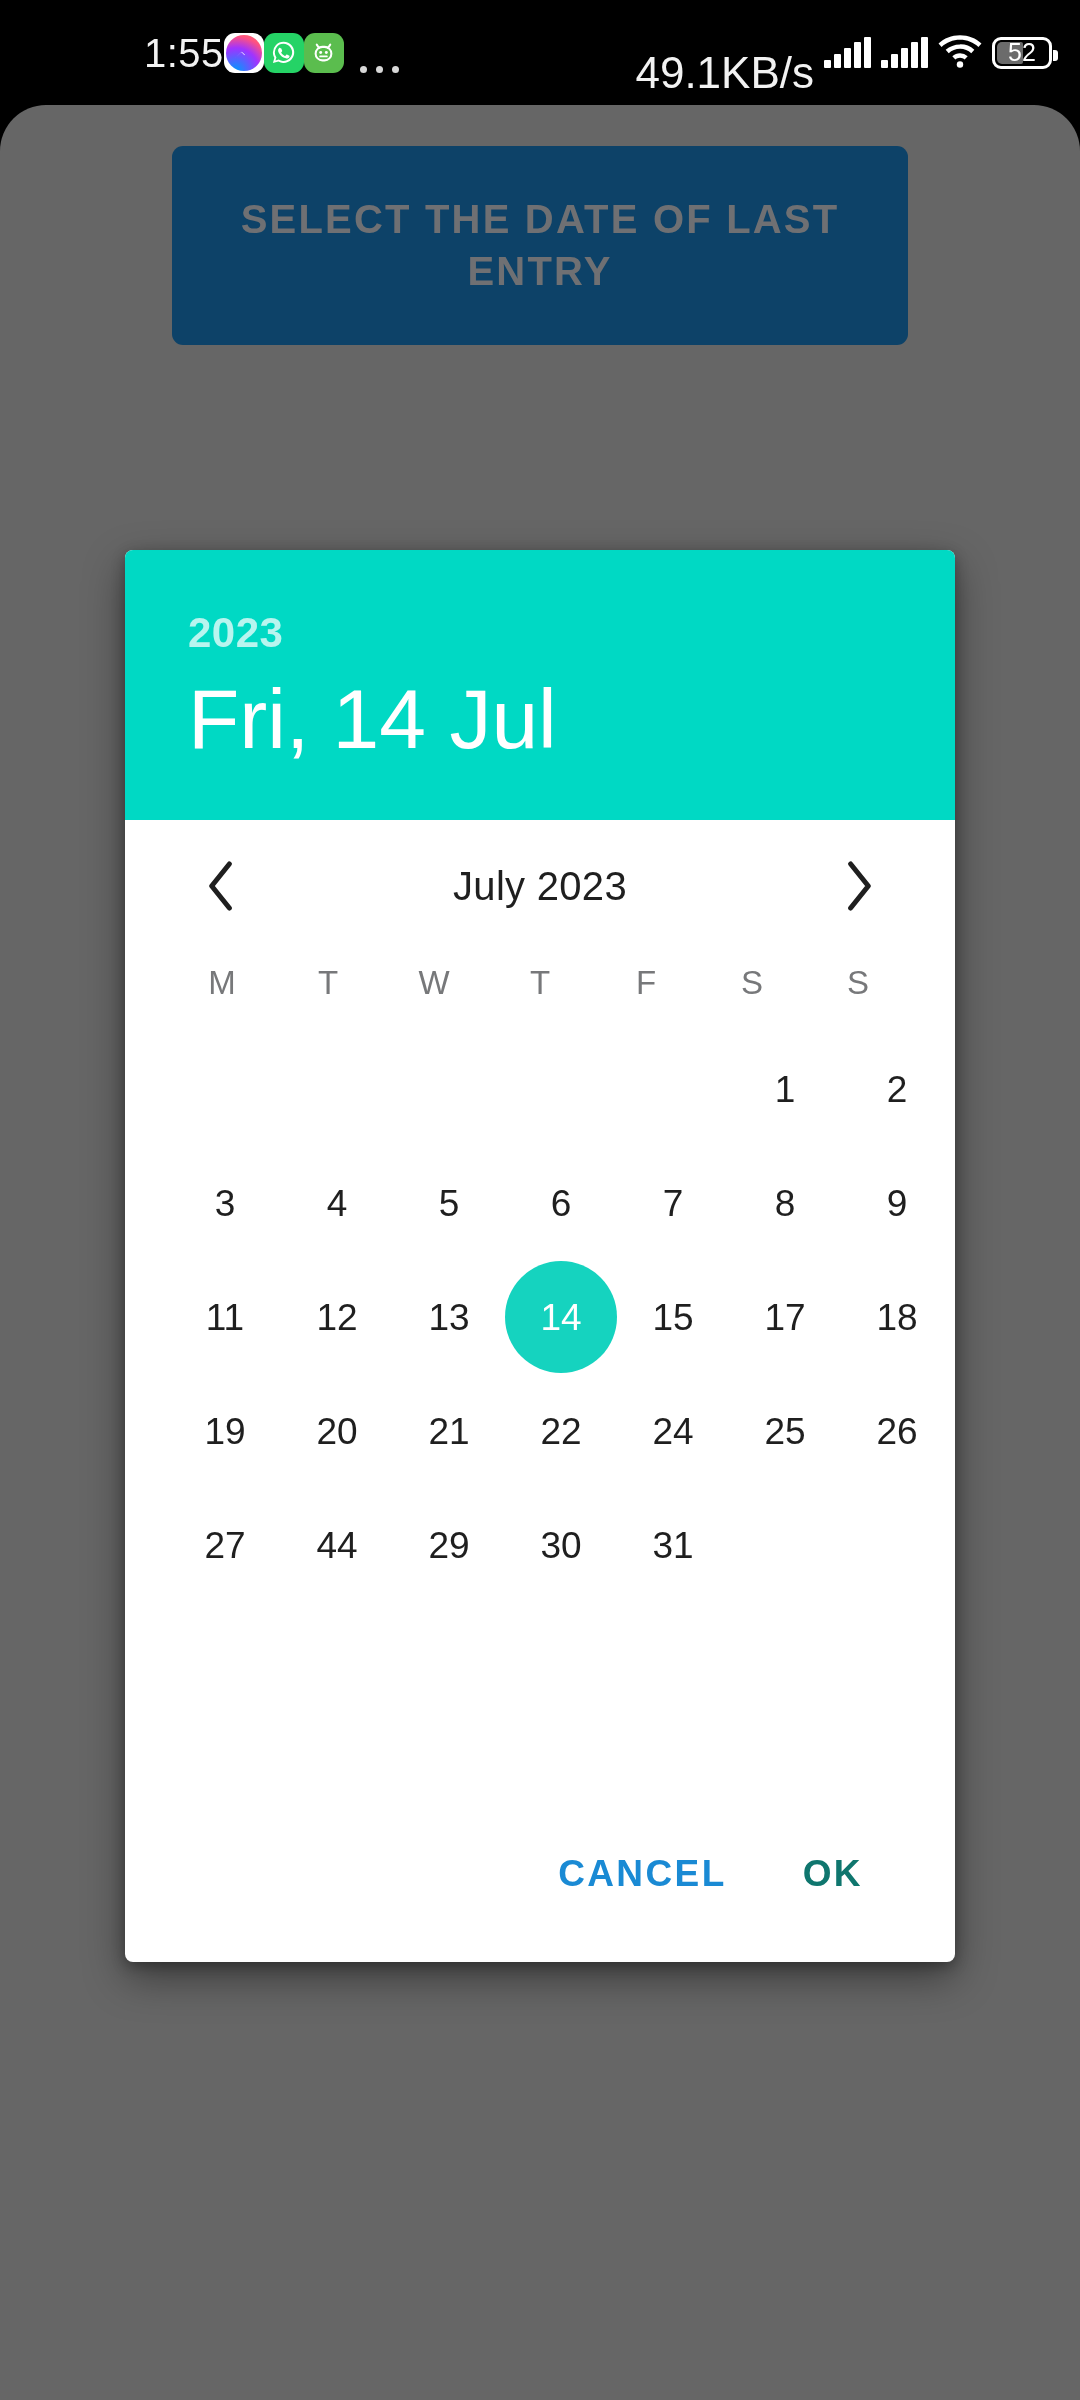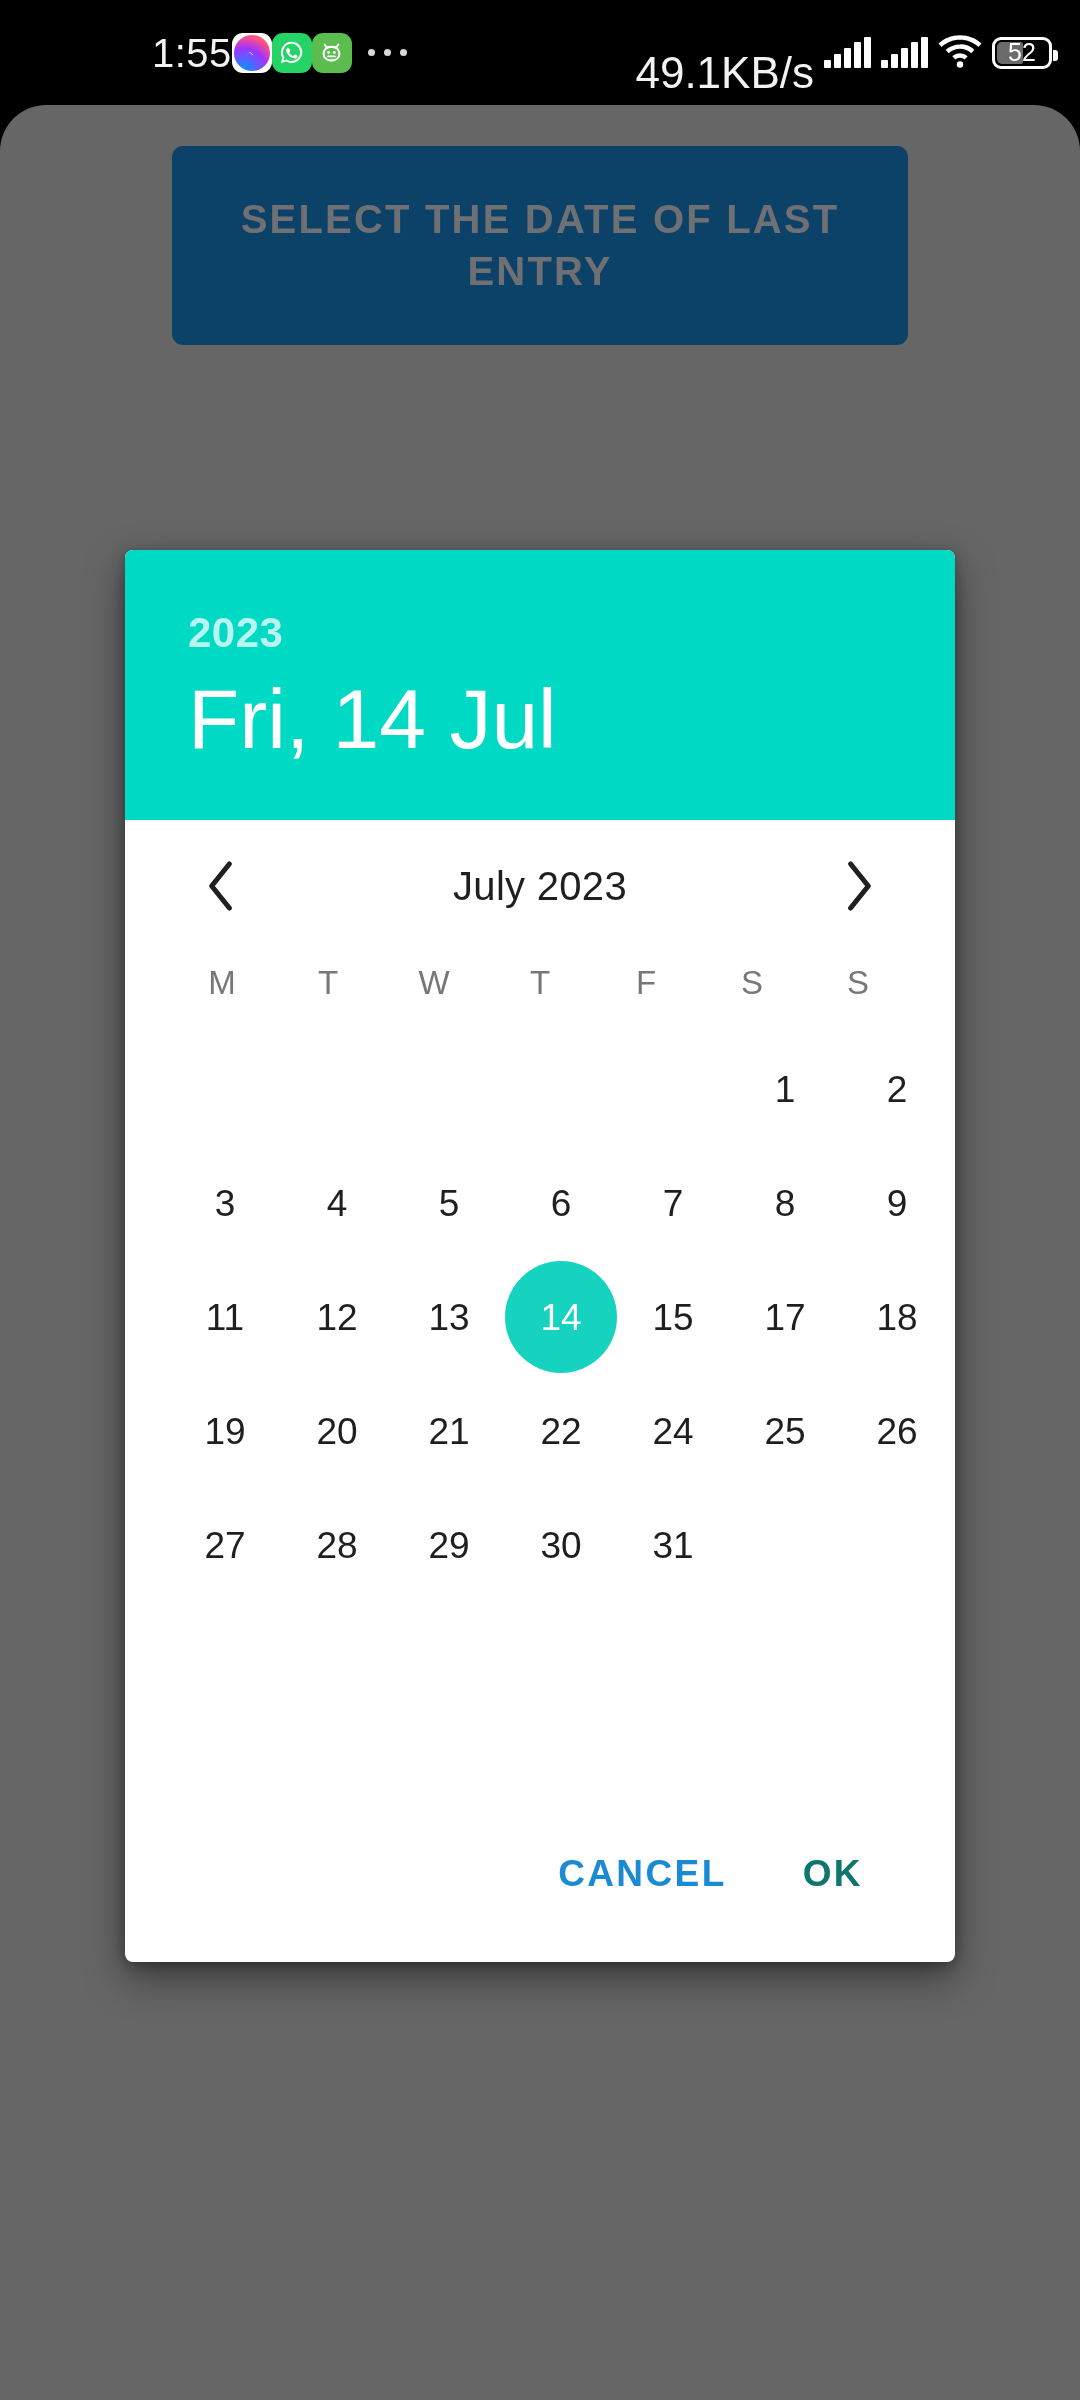--- a/index.html
+++ b/index.html
@@ -26,23 +26,23 @@
     width: 1080px;
     height: 105px;
     background: #000000;
     display: flex;
     align-items: center;
     color: #ffffff;
     z-index: 40;
   }
   .sb-left {
     position: absolute;
-    left: 152px;
-    display: flex;
-    align-items: center;
+    left: 144px;
+    display: flex;
+    align-items: flex-end;
   }
   .sb-clock {
     font-size: 40px;
     font-weight: 400;
     letter-spacing: 0.5px;
     color: #f2f2f2;
     line-height: 1;
   }
   .sb-appicon {
     width: 40px; height: 40px;
@@ -421,21 +421,21 @@
           <div class="day">17</div>
           <div class="day">18</div>
           <div class="day">19</div>
           <div class="day">20</div>
           <div class="day">21</div>
           <div class="day">22</div>
           <div class="day">24</div>
           <div class="day">25</div>
           <div class="day">26</div>
           <div class="day">27</div>
-          <div class="day">28</div>
+          <div class="day">44</div>
           <div class="day">29</div>
           <div class="day">30</div>
           <div class="day">31</div>
           <div class="day empty"></div>
           <div class="day empty"></div>
           <div class="day empty"></div>
           <div class="day empty"></div>
           <div class="day empty"></div>
           <div class="day empty"></div>
         </div>

